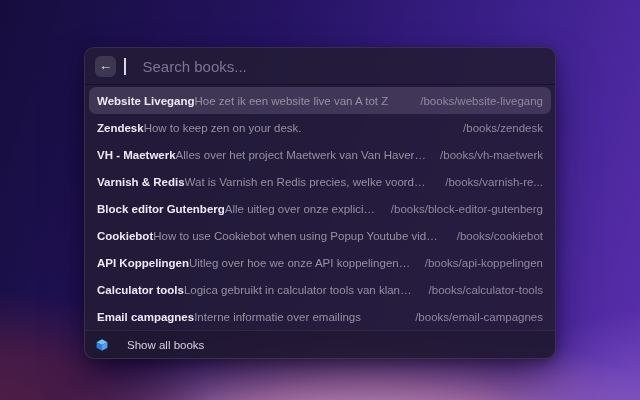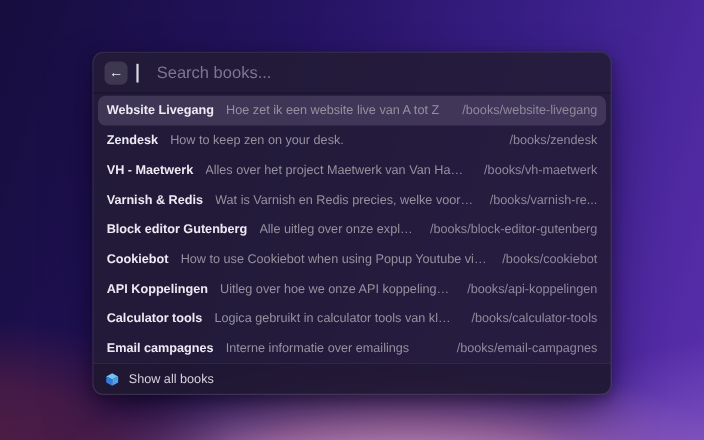--- a/index.html
+++ b/index.html
@@ -48,34 +48,34 @@
   .search-input::placeholder { color:#7d7590; opacity:1; }
   .list { flex:1; padding:2px 4px; overflow:hidden; }
   .row {
     height:27px; display:flex; align-items:center;
     padding:0 8px; border-radius:7px;
     font-size:11.5px; cursor:pointer;
   }
   .row.selected { background:rgba(226,218,248,0.15); }
   .row .title { color:#edeaf3; font-weight:700; white-space:nowrap; }
   .row .desc {
-    color:#97909f; margin-left:11px; white-space:nowrap;
+    color:#97909f; white-space:nowrap;
     overflow:hidden; text-overflow:ellipsis; flex:0 1 auto; min-width:0;
   }
   .row .path { color:#8f899c; margin-left:auto; padding-left:14px; white-space:nowrap; }
   .footer {
     height:28px; flex:0 0 28px;
     display:flex; align-items:center;
     padding:0 10px;
     border-top:1px solid rgba(255,255,255,0.07);
     background:rgba(22,16,36,0.28);
     border-radius:0 0 10px 10px;
     font-size:11.5px;
   }
-  .footer-left { display:flex; align-items:center; gap:8px; color:#d5d1dd; cursor:pointer; }
+  .footer-left { display:flex; align-items:center; gap:18px; color:#d5d1dd; cursor:pointer; }
   .footer-right { margin-left:auto; display:flex; align-items:center; gap:8px; cursor:pointer; }
   .footer-right .open-label { color:#ece9f2; font-weight:700; font-size:12px; }
   .key-badge {
     min-width:22px; height:16px; padding:0 4px;
     background:rgba(255,255,255,0.15); border-radius:4px;
     display:flex; align-items:center; justify-content:center;
     color:#cfc9db; font-size:10px; line-height:16px;
   }
   .logo-icon { width:14px; height:14px; display:block; }
 </style>

